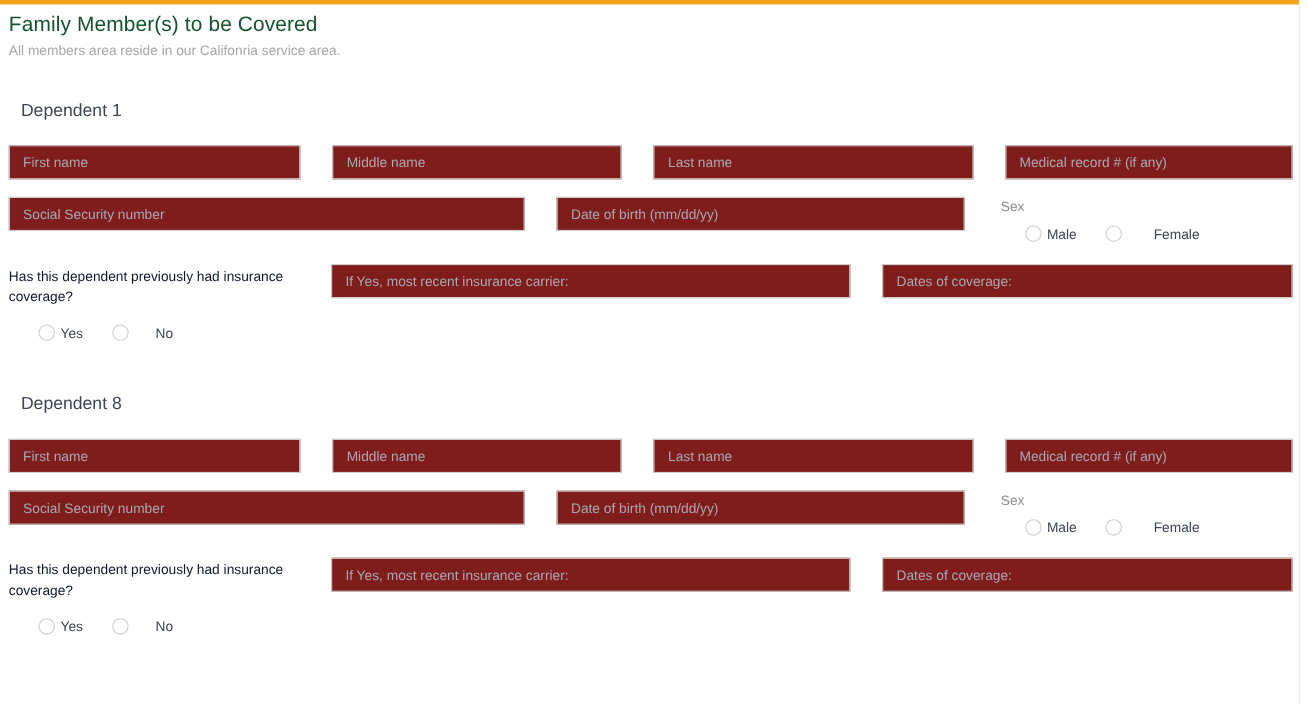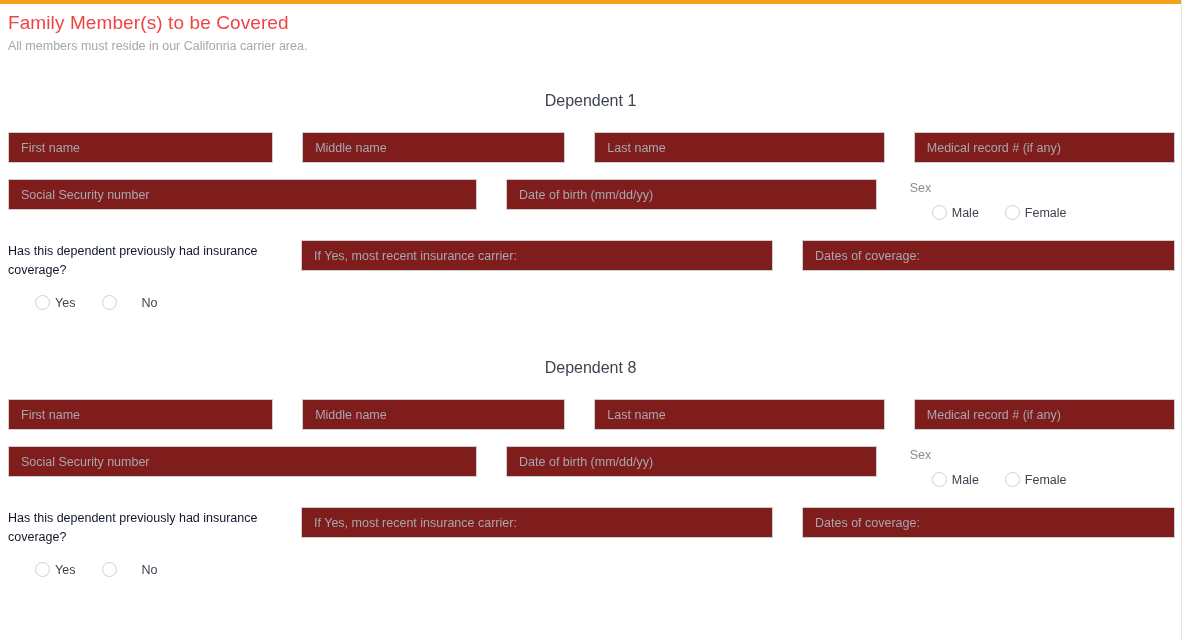--- a/index.html
+++ b/index.html
@@ -37,32 +37,31 @@
     top: 4px;
     left: 0;
     width: 1181px;
     height: 636px;
     padding: 0 6px;
   }
   .page-title {
     margin: 8px 0 0 2px;
     font-size: 19px;
     font-weight: normal;
-    color: #ef4444;
+    color: #14532d;
     letter-spacing: 0.1px;
   }
   .page-subtitle {
     margin: 5px 0 0 2px;
     font-size: 12.5px;
     color: #a7a7ab;
   }
   .section-title {
     margin: 13px;
     padding: 0;
-    text-align: center;
     font-size: 16px;
     font-weight: normal;
     color: #3d4450;
   }
   .dep-1-title { margin-top: 39px; }
   .dep-2-title { margin-top: 49px; }
 
   .row {
     position: relative;
     display: flex;
@@ -122,21 +121,21 @@
     background: #fff;
     flex: none;
   }
   .radio-text {
     font-size: 12.5px;
     color: #3d4450;
     margin-left: 5px;
     white-space: nowrap;
   }
   .sex-male   { margin-left: 25px; }
-  .sex-female { margin-left: 26px; }
+  .sex-female { margin-left: 26px; gap: 24px; }
 
   
   .ins-q {
     width: 300px;
     margin-left: 2px;
     padding-top: 2px;
   }
   .ins-q-text {
     font-size: 12.5px;
     color: #0f172a;
@@ -159,21 +158,21 @@
 <body>
 
 <div class="page">
 
   <div class="top-bar"></div>
   <div class="right-rail"></div>
 
   <div class="content">
 
     <h1 class="page-title">Family Member(s) to be Covered</h1>
-    <div class="page-subtitle">All members must reside in our Califonria carrier area.</div>
+    <div class="page-subtitle">All members area reside in our Califonria service area.</div>
 
     <h2 class="section-title dep-1-title">Dependent 1</h2>
 
     <div class="row">
       <div class="field f-first">
         <span class="ph">First name</span>
       </div>
       <div class="field f-middle">
         <span class="ph">Middle name</span>
       </div>

